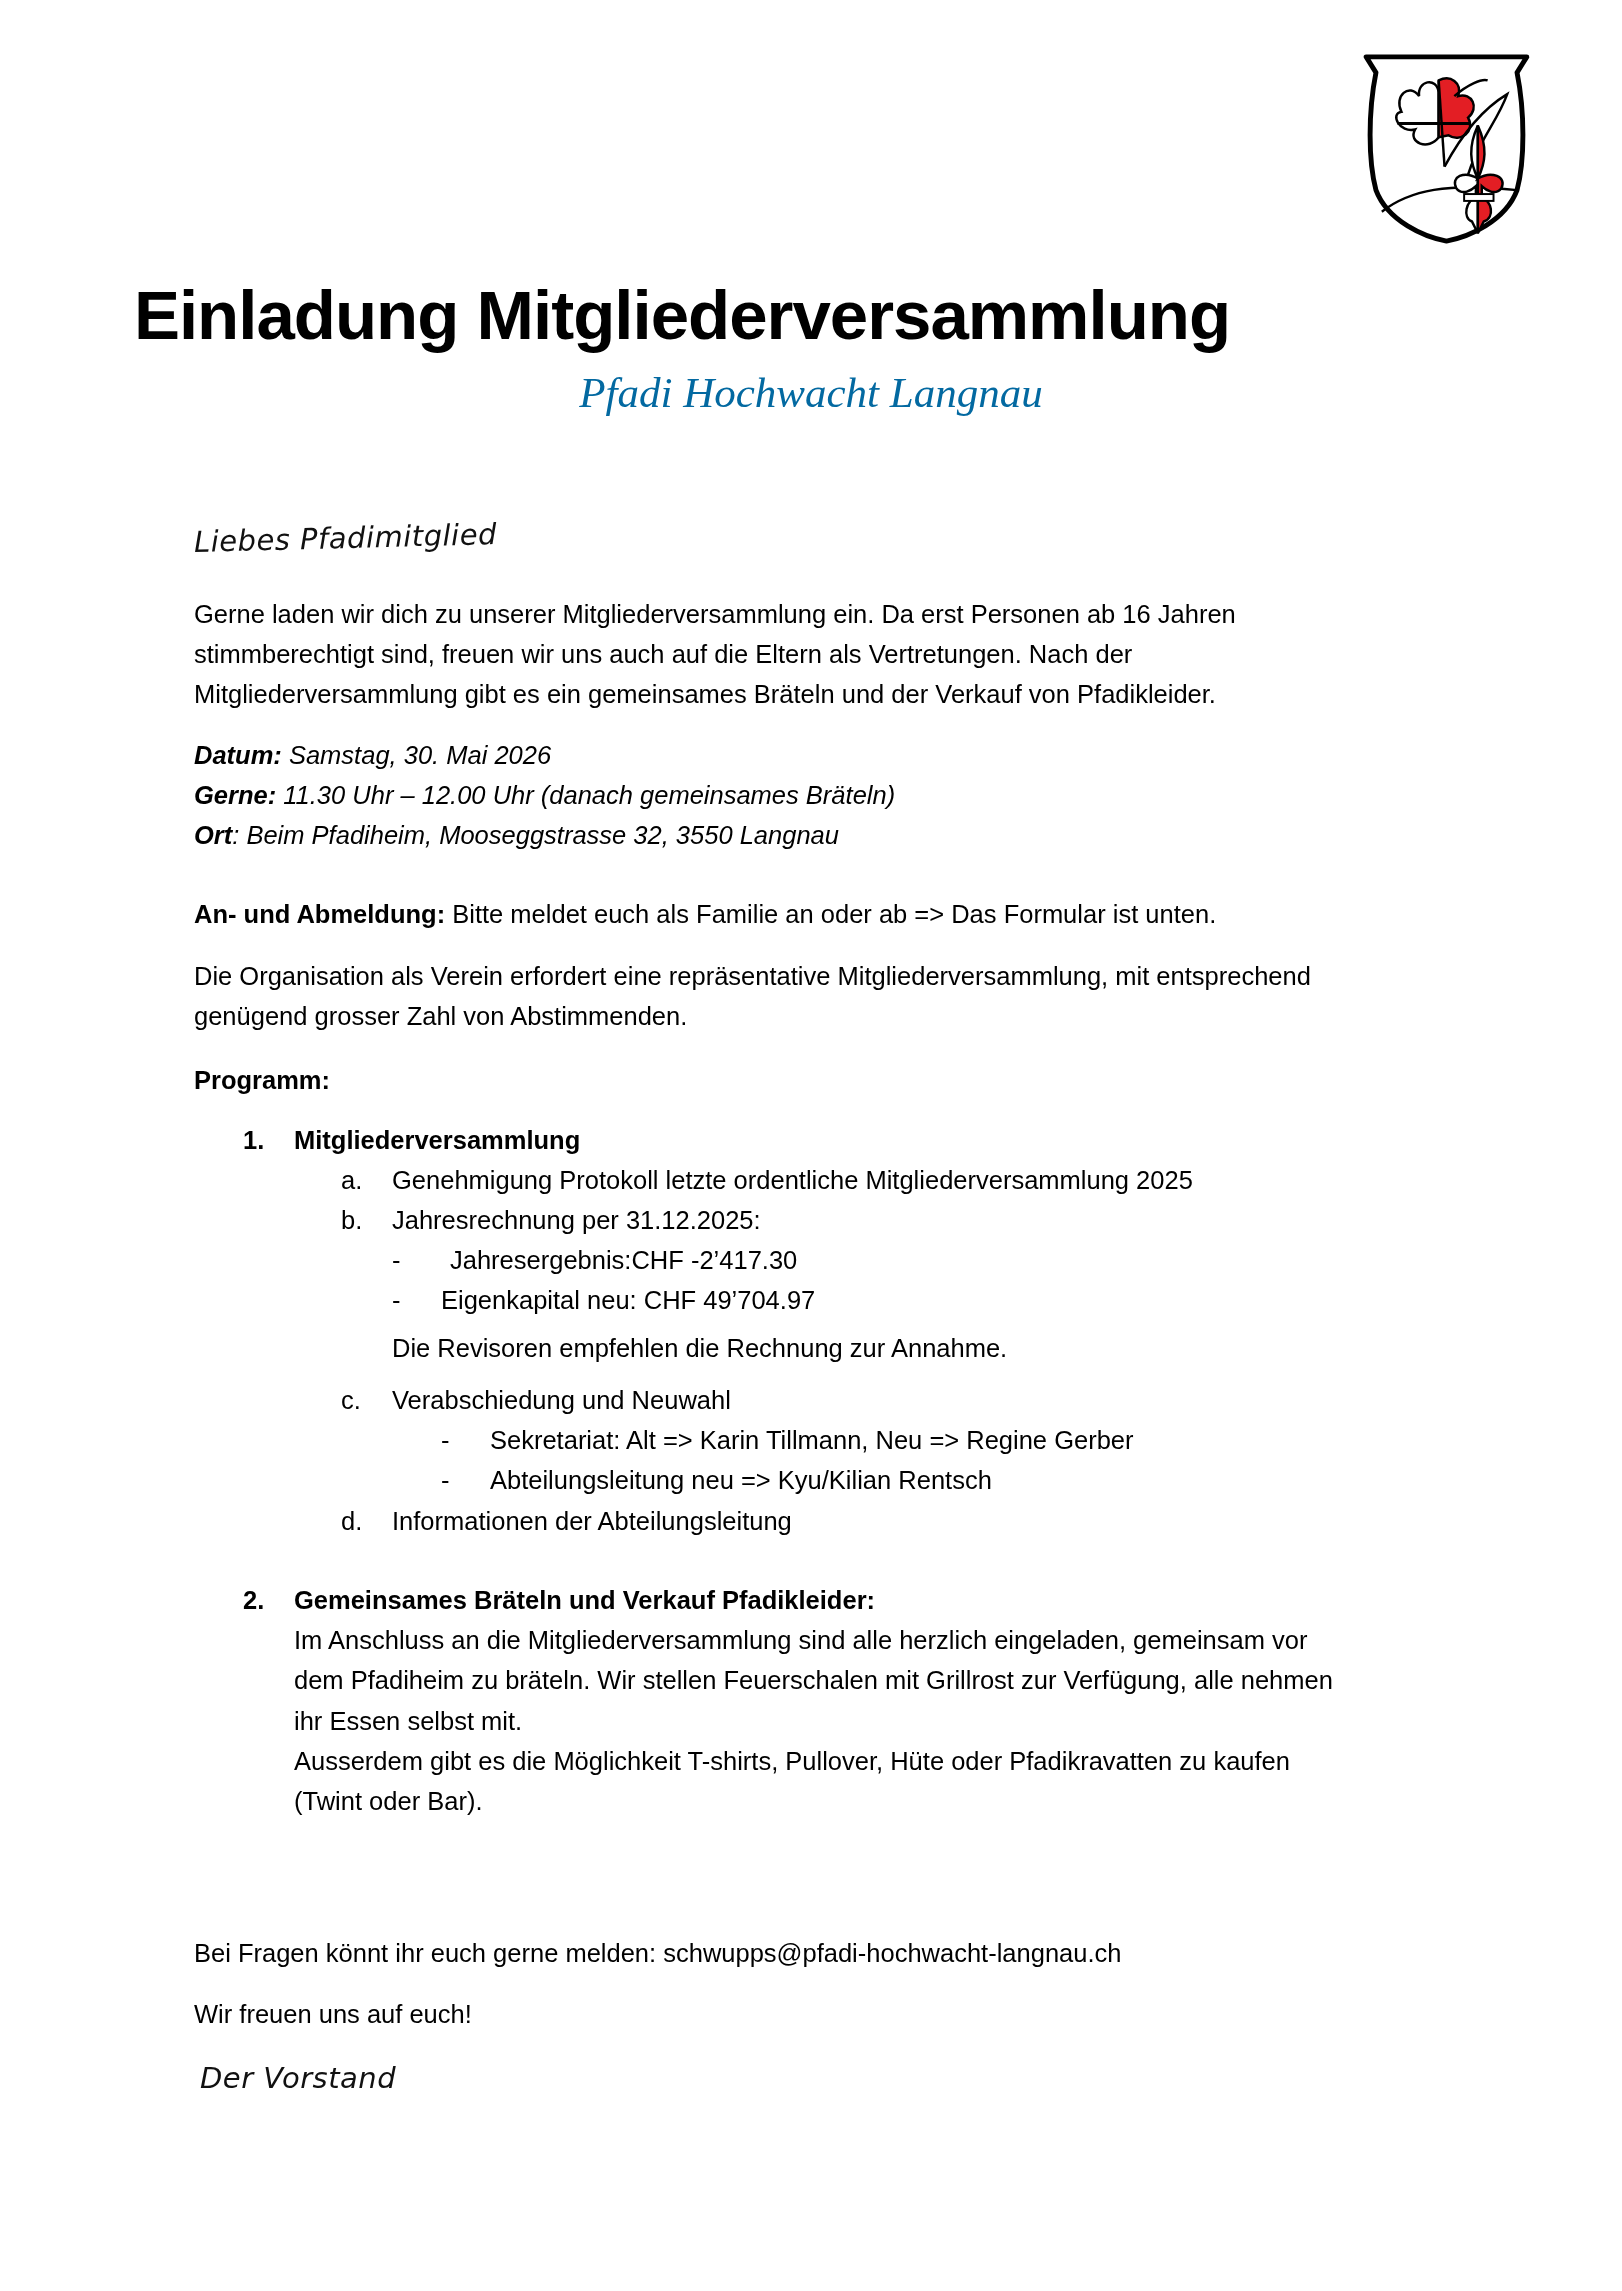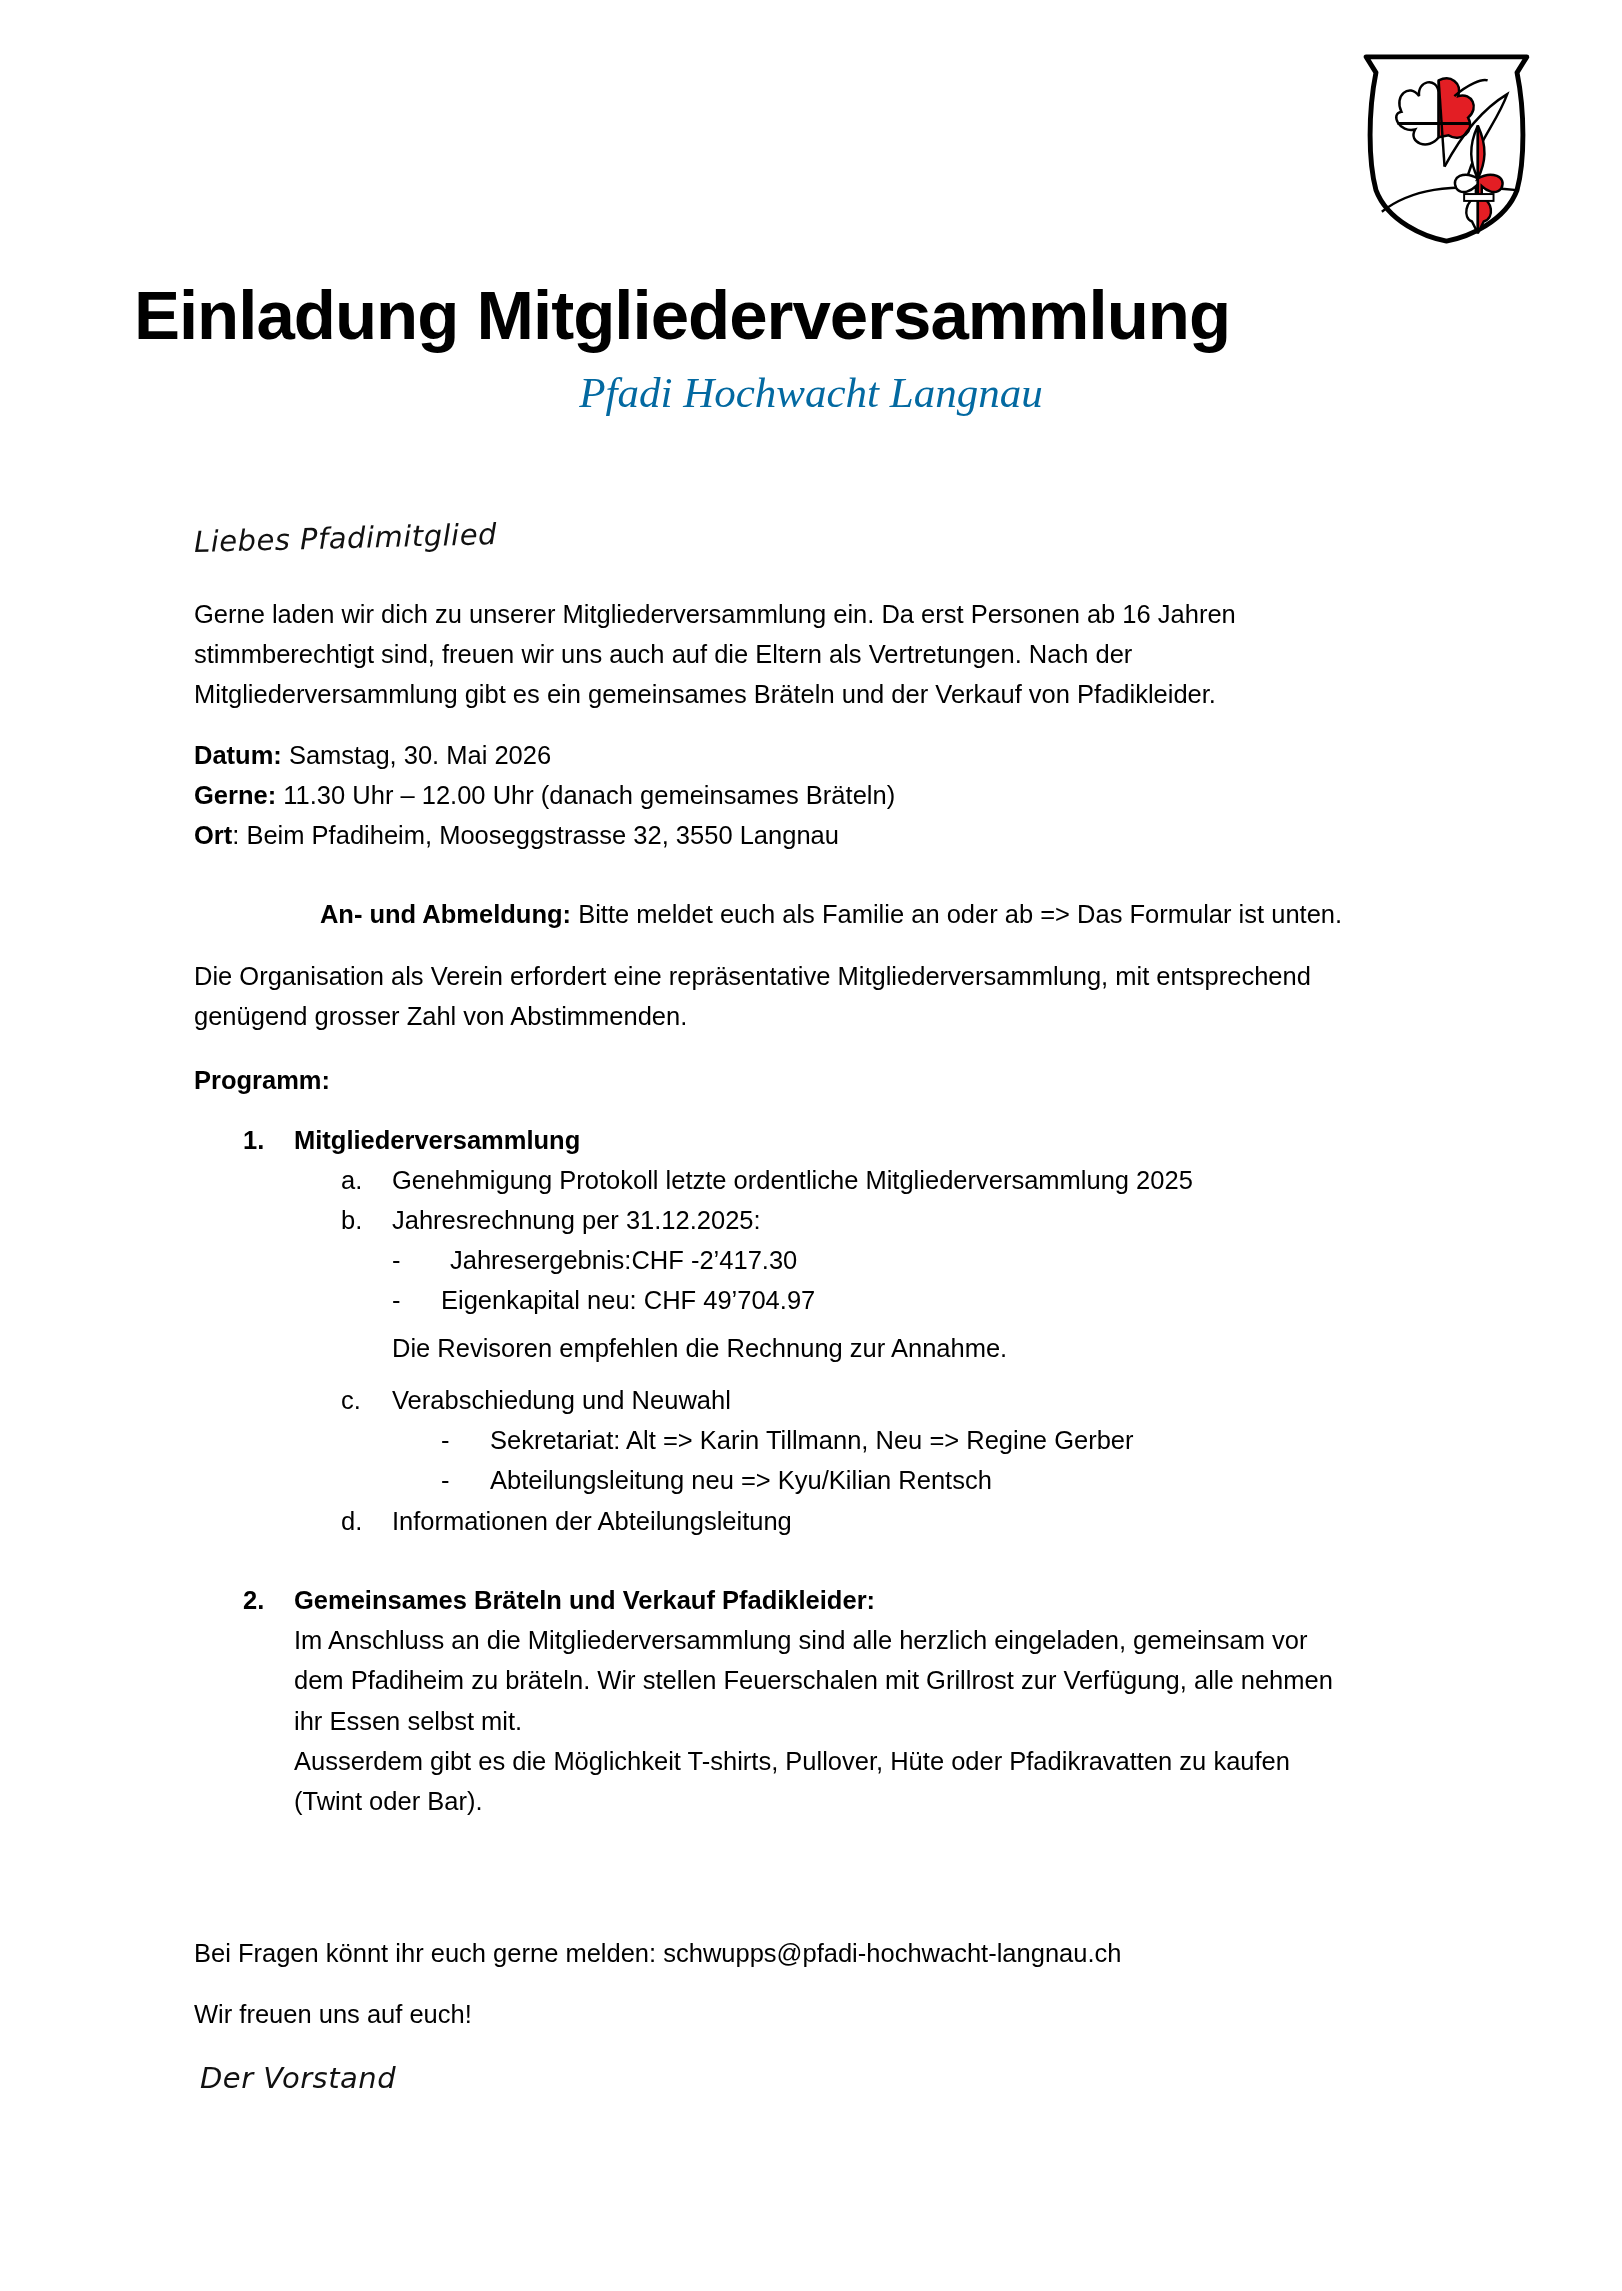--- a/index.html
+++ b/index.html
@@ -123,33 +123,33 @@
   <div class="subtitle">Pfadi Hochwacht Langnau</div>
 
   <div class="greeting handwrite">Liebes Pfadimitglied</div>
 
   <div class="body-text" style="top:594px;">
     <div>Gerne laden wir dich zu unserer Mitgliederversammlung ein. Da erst Personen ab 16 Jahren</div>
     <div>stimmberechtigt sind, freuen wir uns auch auf die Eltern als Vertretungen. Nach der</div>
     <div>Mitgliederversammlung gibt es ein gemeinsames Bräteln und der Verkauf von Pfadikleider.</div>
   </div>
 
-  <div class="body-text" style="top:735px;">
+  <div class="body-text" style="top:735px;font-style:italic;">
     <div>
       <span class="b">Datum:</span><span> Samstag, 30. Mai 2026</span>
     </div>
     <div>
       <span class="b">Gerne:</span><span> 11.30 Uhr – 12.00 Uhr (danach gemeinsames Bräteln)</span>
     </div>
     <div>
       <span class="b">Ort</span><span>: Beim Pfadiheim, Mooseggstrasse 32, 3550 Langnau</span>
     </div>
   </div>
 
-  <div class="body-text" style="top:894px;text-align:center;">
+  <div class="body-text" style="top:894px;">
     <span class="b">An- und Abmeldung:</span><span> Bitte meldet euch als Familie an oder ab =&gt; Das Formular ist unten.</span>
   </div>
 
   <div class="body-text" style="top:956px;">
     <div>Die Organisation als Verein erfordert eine repräsentative Mitgliederversammlung, mit entsprechend</div>
     <div>genügend grosser Zahl von Abstimmenden.</div>
   </div>
 
   <div class="body-text b" style="top:1060px;">Programm:</div>
 

